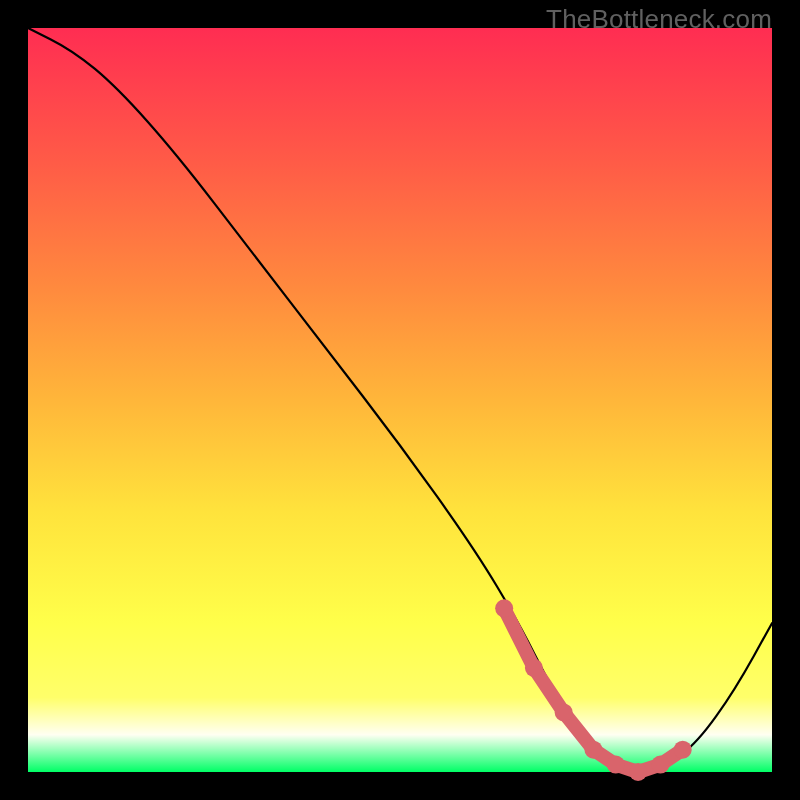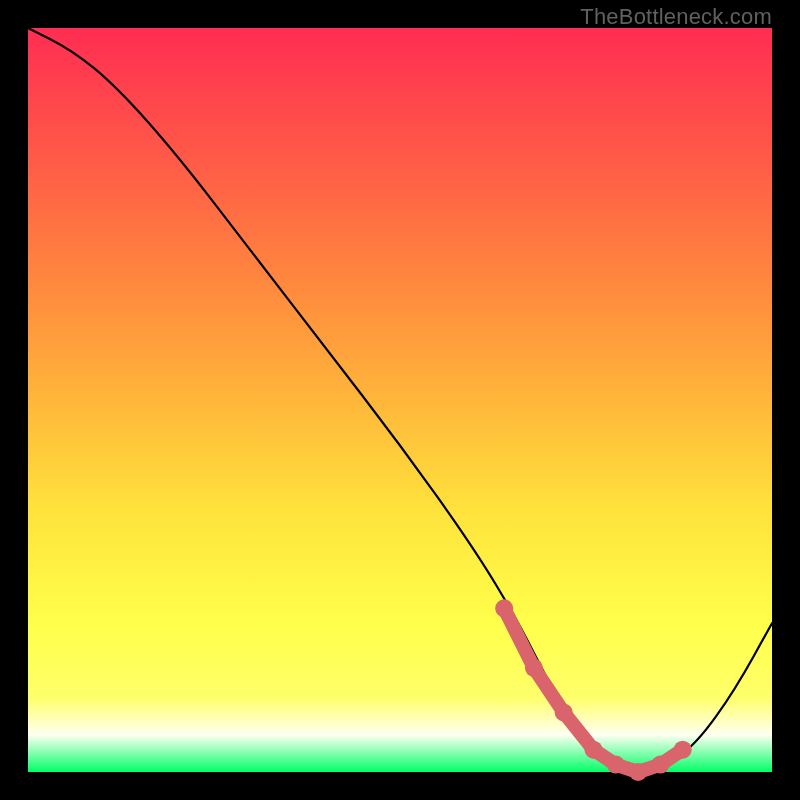--- a/index.html
+++ b/index.html
@@ -41,21 +41,21 @@
     top: 0;
     width: 100%;
     height: 100%;
     overflow: visible;
   }
   .watermark {
     position: absolute;
     top: 4px;
     right: 28px;
     color: #606060;
-    font-size: 22px;
+    font-size: 26px;
     font-weight: 500;
     letter-spacing: 0.2px;
     user-select: none;
   }
 </style>
 </head>
 <body>
 
 <div class="stage">
 

